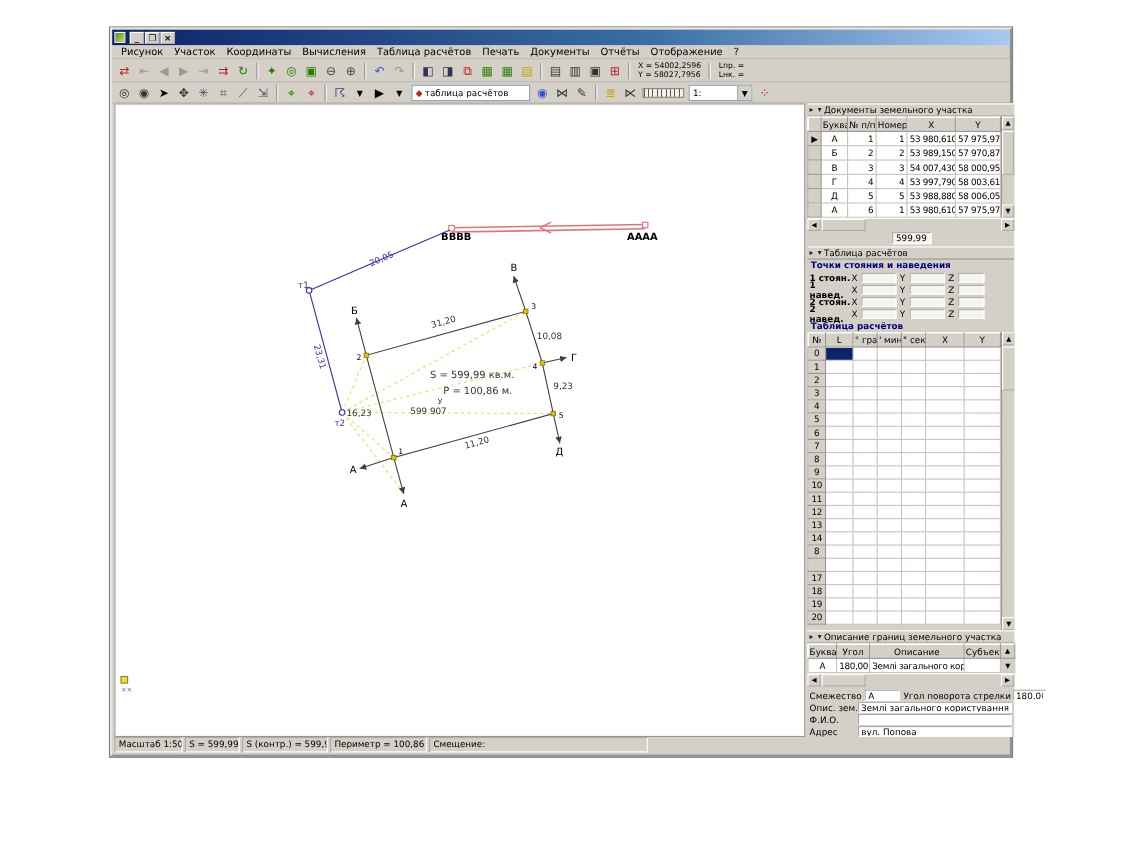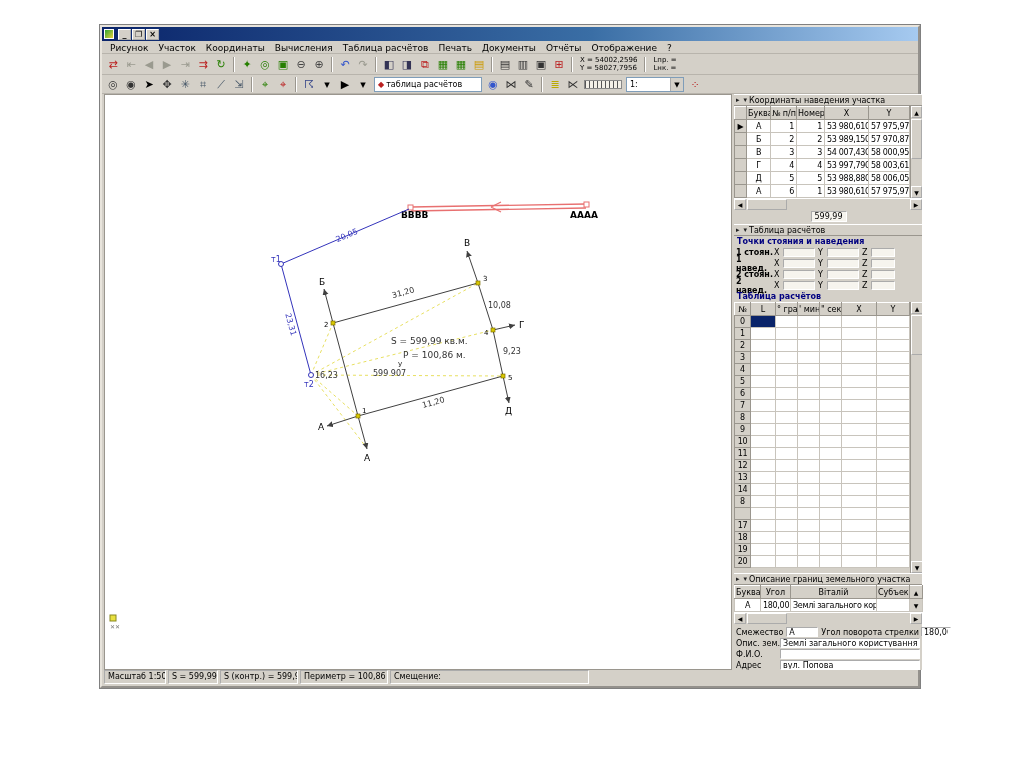--- a/index.html
+++ b/index.html
@@ -262,21 +262,21 @@
           <text x="5" y="534" font-size="6" fill="#777">✕✕</text>
         </g>
       </svg>
     </div>
 
     <div id="rightpanel">
 
       <div class="panelheader">
         <span class="tri">▸</span>
         <span class="tri">▾</span>
-        <span>Координаты наведения участка</span>
+        <span>Документы земельного участка</span>
       </div>
       <div style="display:flex;flex:0 0 auto;">
         <table class="gridtable" id="coordstable" style="width:175px;">
           <colgroup>
               <col style="width:12px">
               <col style="width:24px">
               <col style="width:26px">
               <col style="width:28px">
               <col style="width:44px">
               <col style="width:41px">
@@ -633,21 +633,21 @@
             <col style="width:26px">
             <col style="width:30px">
             <col style="width:86px">
             <col style="width:33px">
             <col style="width:13px">
           </colgroup>
         <thead>
             <tr>
           <th>Буква</th>
           <th>Угол</th>
-          <th>Віталій</th>
+          <th>Описание</th>
           <th>Субъект</th>
           <th style="font-size:6px;">▲</th>
         </tr>
           </thead>
         <tbody>
             <tr>
           <td class="ctr">А</td>
           <td class="num">180,00</td>
           <td>Землі загального корист</td>
           <td></td>

